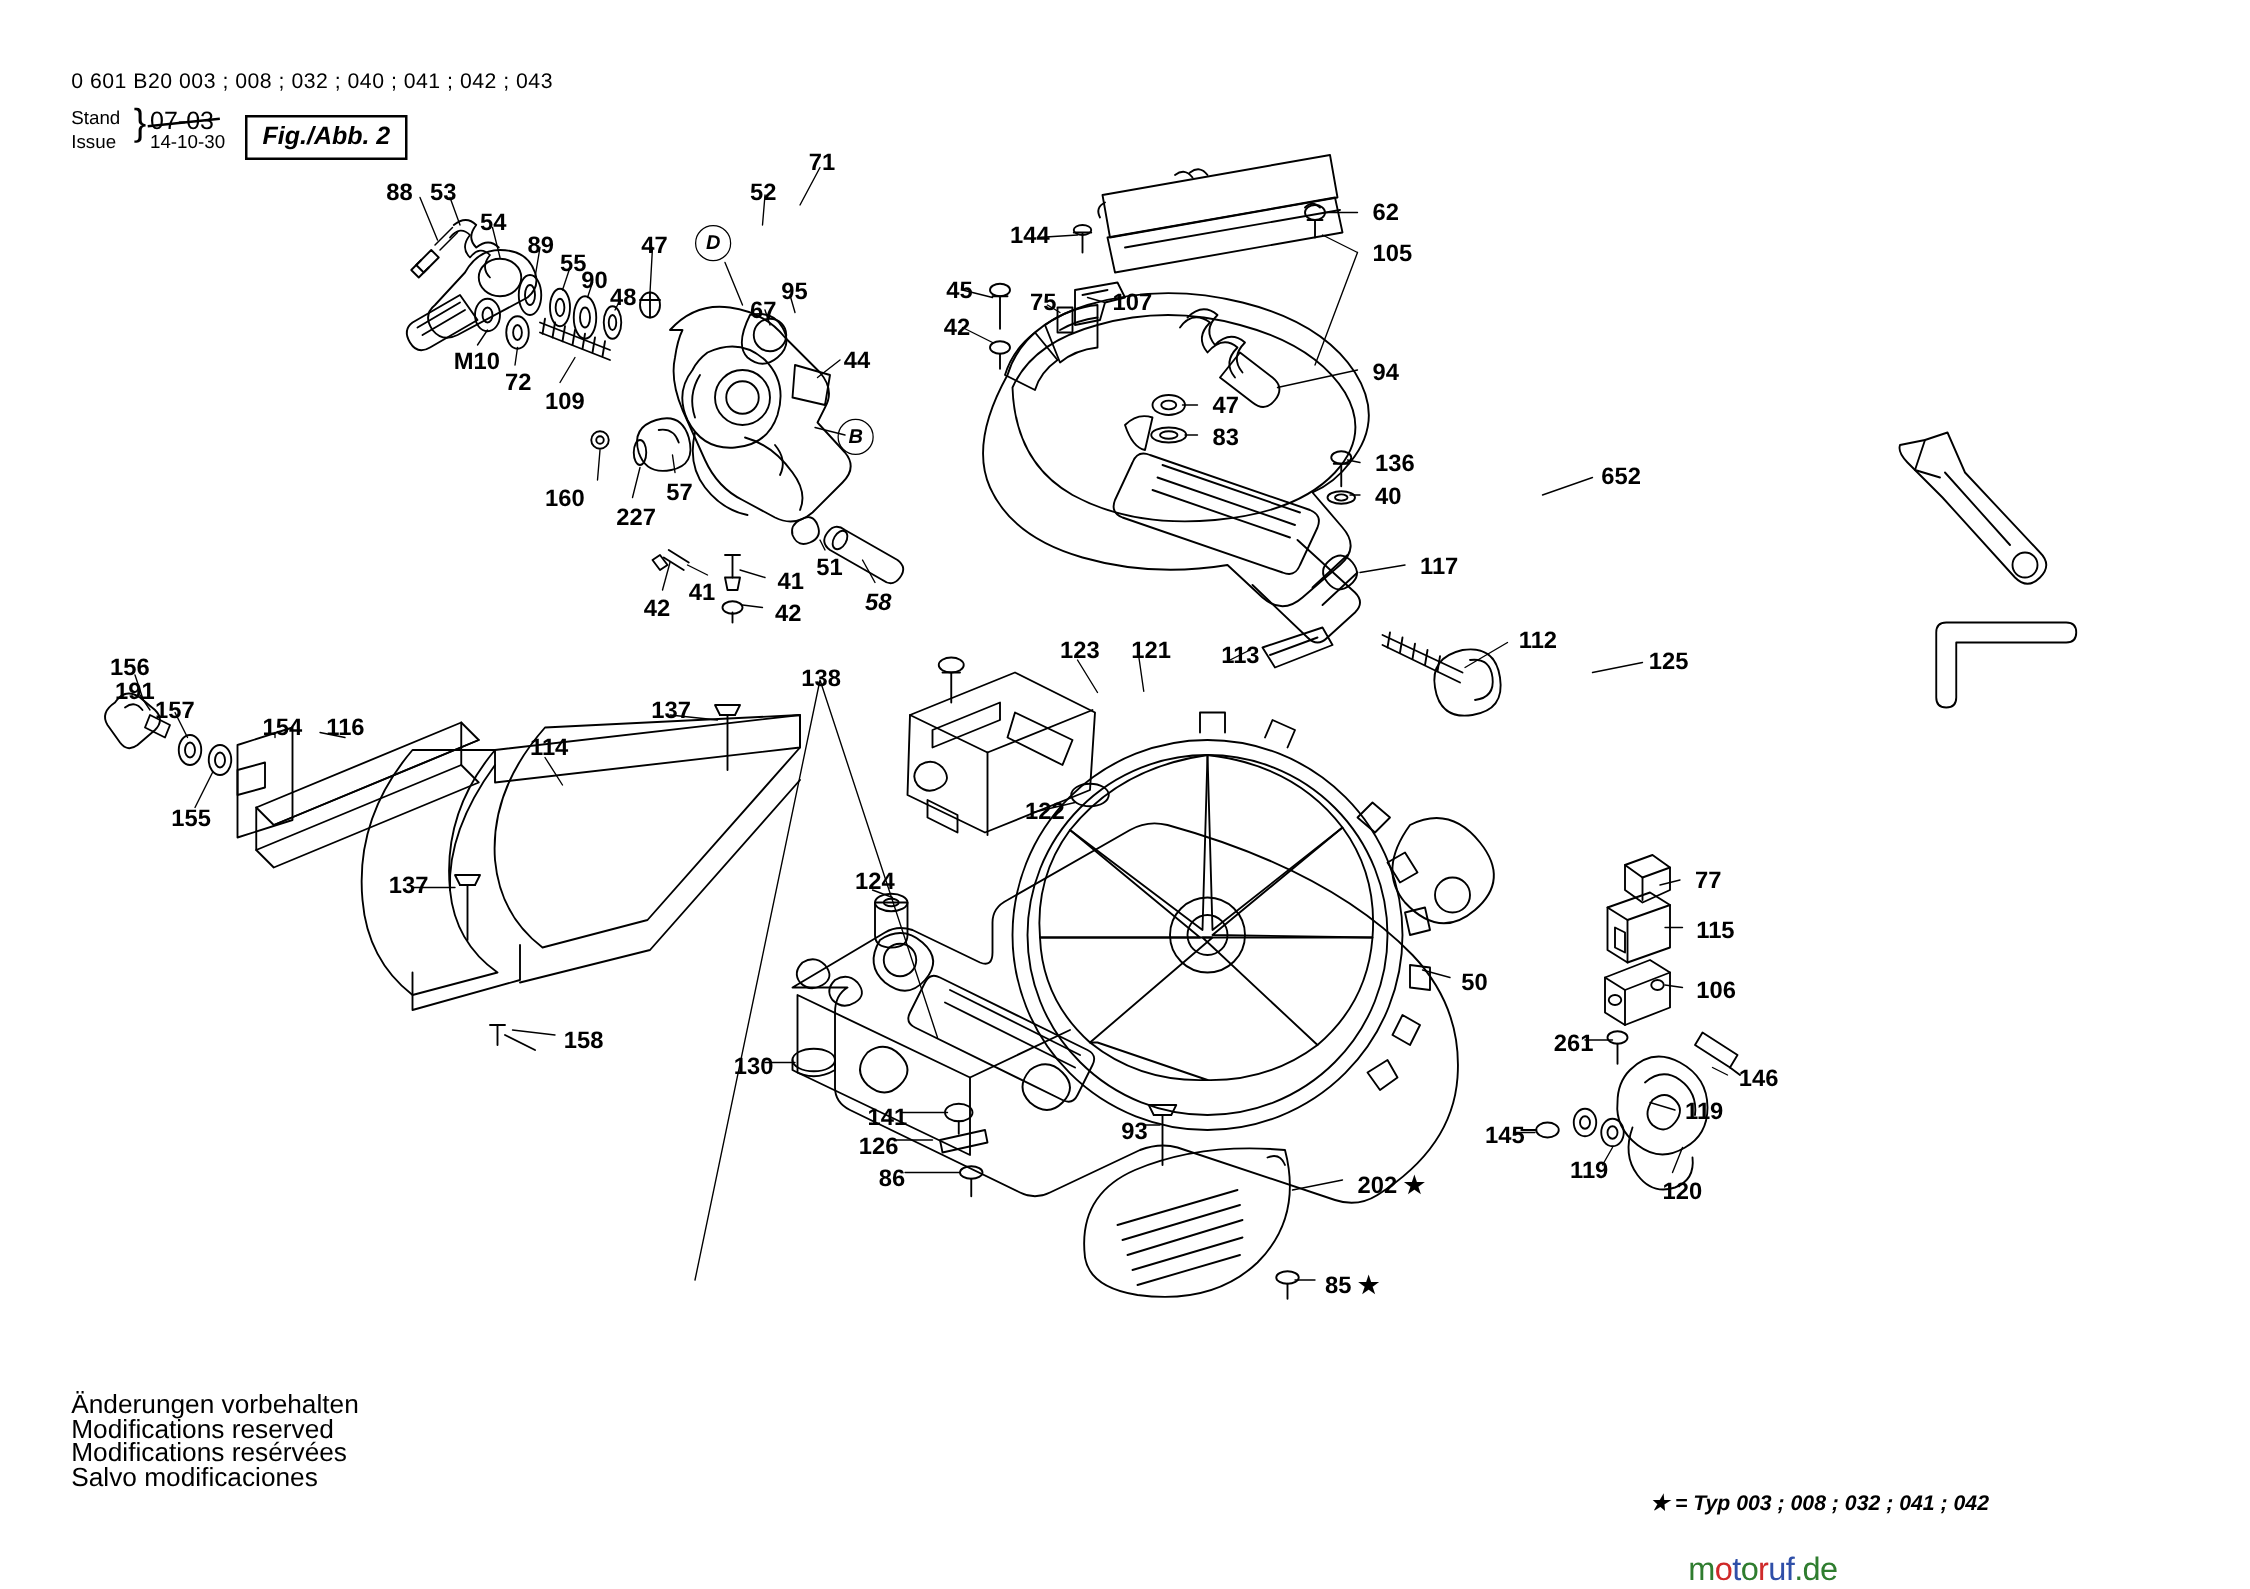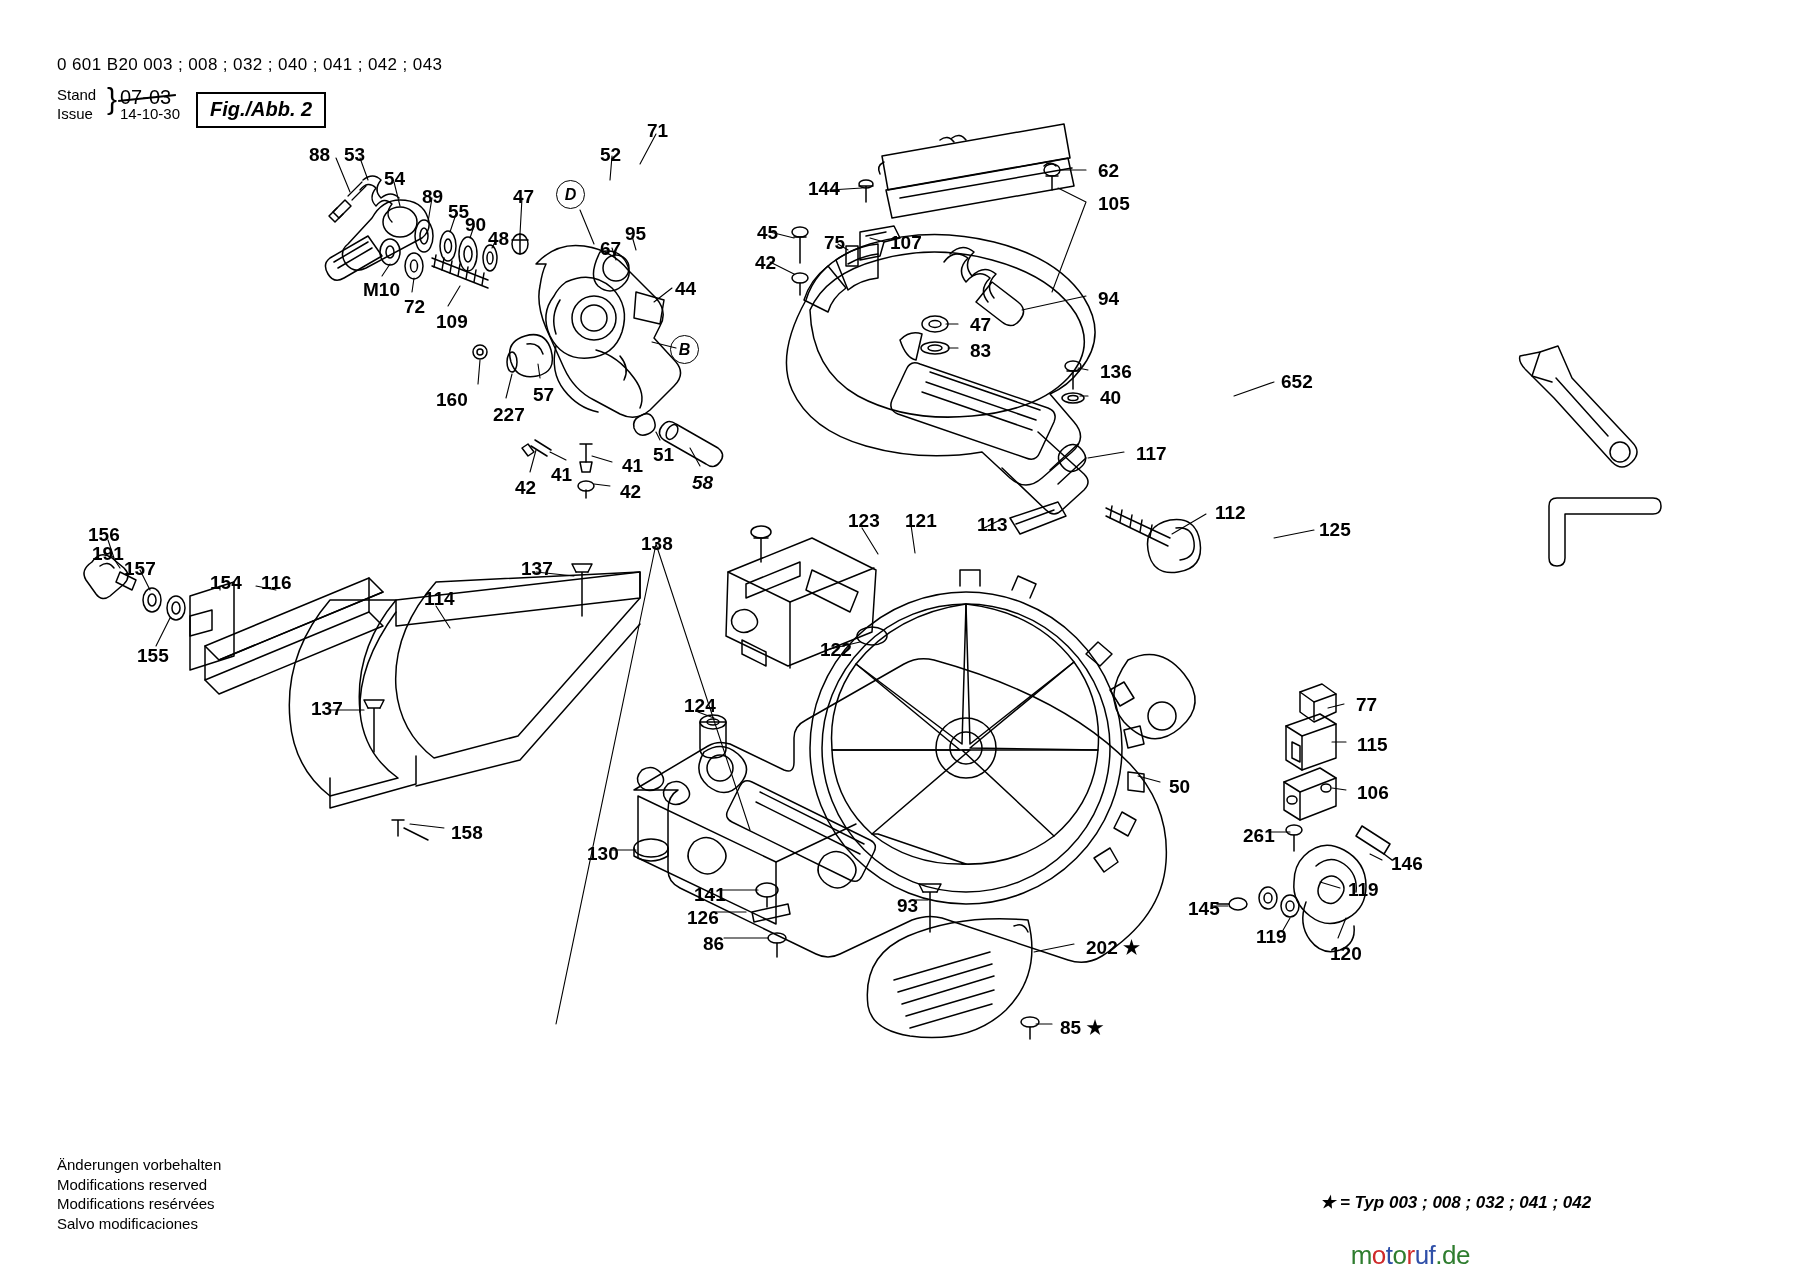--- a/index.html
+++ b/index.html
@@ -35,21 +35,21 @@
   }
   .strike{position:absolute;left:118px;top:97px;width:58px;height:1.6px;background:#000;transform:rotate(-6deg);}
   .fig-box{
     position:absolute;left:196px;top:92px;
     border:2px solid #000;padding:4px 12px 5px 12px;
     font-size:20px;font-weight:bold;font-style:italic;white-space:nowrap;
   }
 
   
   .footer{
-    position:absolute;left:57px;top:1155px;font-size:15px;line-height:19.5px;
+    position:absolute;left:57px;top:1114px;font-size:21px;line-height:19.5px;
   }
   .typ-note{
     position:absolute;left:1320px;top:1192px;font-size:17px;font-style:italic;font-weight:bold;white-space:nowrap;
   }
   .logo{
     position:absolute;right:26px;bottom:0;font-size:26px;font-weight:normal;letter-spacing:-.5px;
   }
   .logo .m{color:#2f7d2f;}
   .logo .o{color:#cf2a2a;}
   .logo .r{color:#2f4fa8;}

